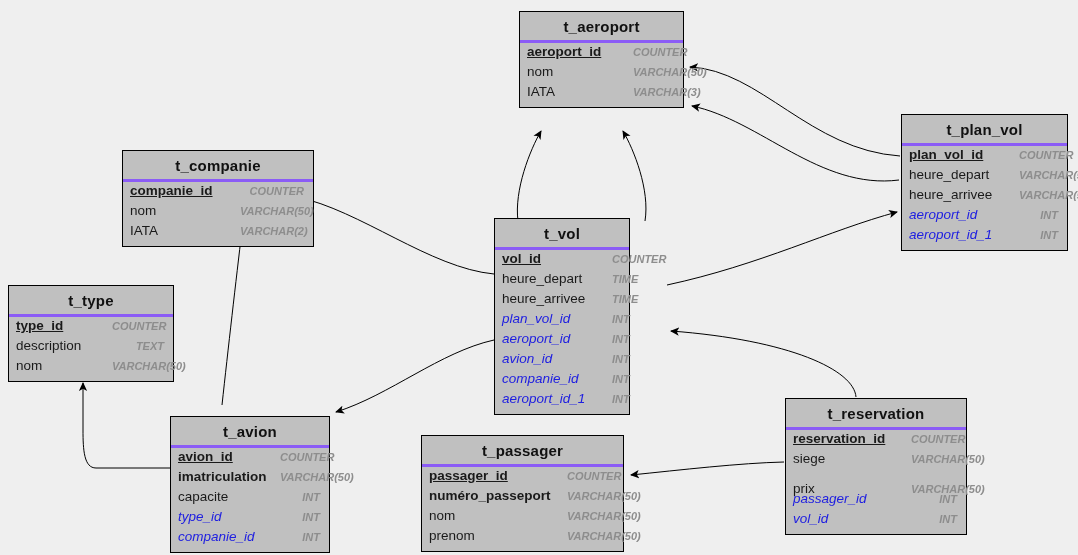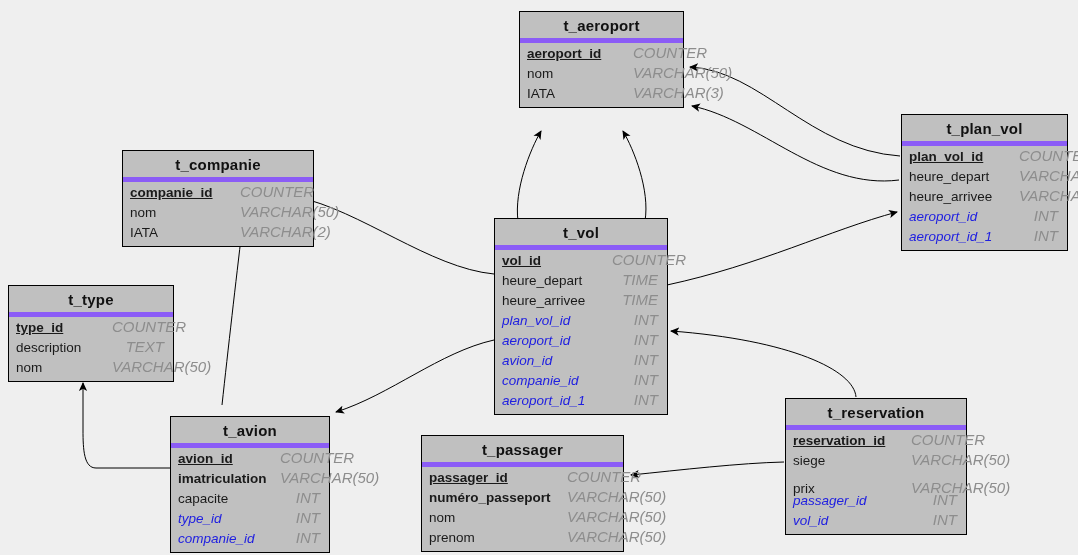--- a/index.html
+++ b/index.html
@@ -16,37 +16,37 @@
     position:absolute;
     background:#c0c0c0;
     border:1px solid #000;
     box-sizing:border-box;
     z-index:5;
   }
   .tbl-header{
     height:31px;
     display:flex;align-items:center;justify-content:center;
     font-weight:bold;font-size:15px;color:#111;
-    border-bottom:5px solid #8b5cf6;
+    border-bottom:3px solid #8b5cf6;
     box-sizing:border-box;
     letter-spacing:0.2px;
   }
   .tbl-fields{padding:1px 0 3px 0;}
   .field-row{
     display:flex;align-items:baseline;
     height:20px;
     padding:0 9px 0 7px;
     box-sizing:border-box;
   }
   .f-name{
     font-size:13.5px;color:#1a1a1a;white-space:nowrap;
     flex:0 0 auto;
   }
   .f-type{
-    font-size:15px;font-weight:normal;font-style:italic;color:#8d8d8d;
+    font-size:11px;font-weight:bold;font-style:italic;color:#8d8d8d;
     margin-left:auto;padding-left:10px;white-space:nowrap;
   }
   .pk .f-name{font-weight:bold;text-decoration:underline;}
   .req .f-name{font-weight:bold;}
   .fk .f-name{color:#2020e0;font-style:italic;}
 </style>
 </head>
 <body>
 
 <div id="diagram">
@@ -123,21 +123,21 @@
           <div class="field-row fk">
             <span class="f-name" style="min-width: 100px;">aeroport_id</span>
             <span class="f-type">INT</span>
           </div>
           <div class="field-row fk">
             <span class="f-name" style="min-width: 100px;">aeroport_id_1</span>
             <span class="f-type">INT</span>
           </div>
         </div>
       </div>
-      <div class="table-box" style="left: 494px; top: 218px; width: 174px;">
+      <div class="table-box" style="left: 494px; top: 218px; width: 136px;">
         <div class="tbl-header">t_vol</div>
         <div class="tbl-fields">
           <div class="field-row pk">
             <span class="f-name" style="min-width: 100px;">vol_id</span>
             <span class="f-type">COUNTER</span>
           </div>
           <div class="field-row">
             <span class="f-name" style="min-width: 100px;">heure_depart</span>
             <span class="f-type">TIME</span>
           </div>

